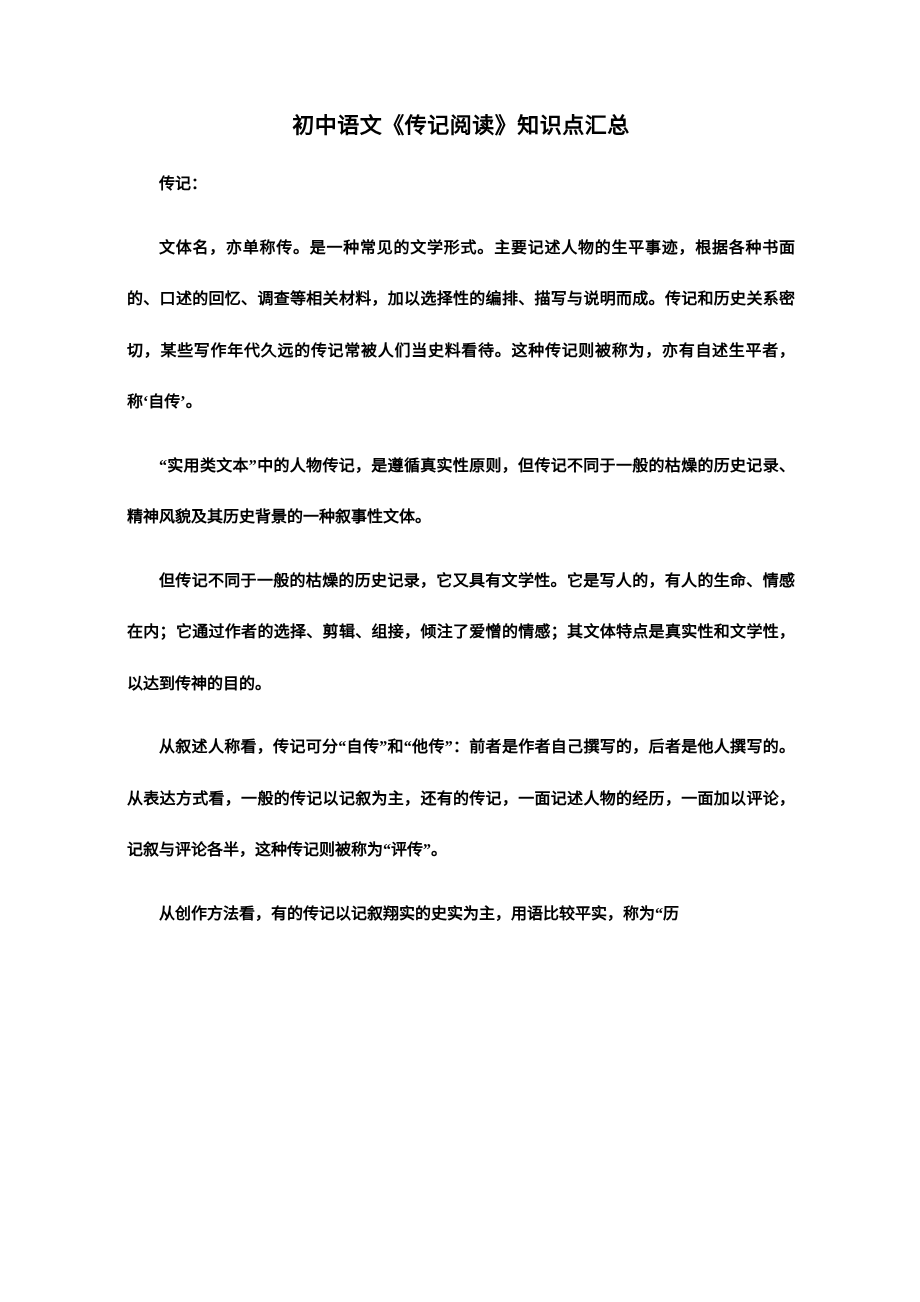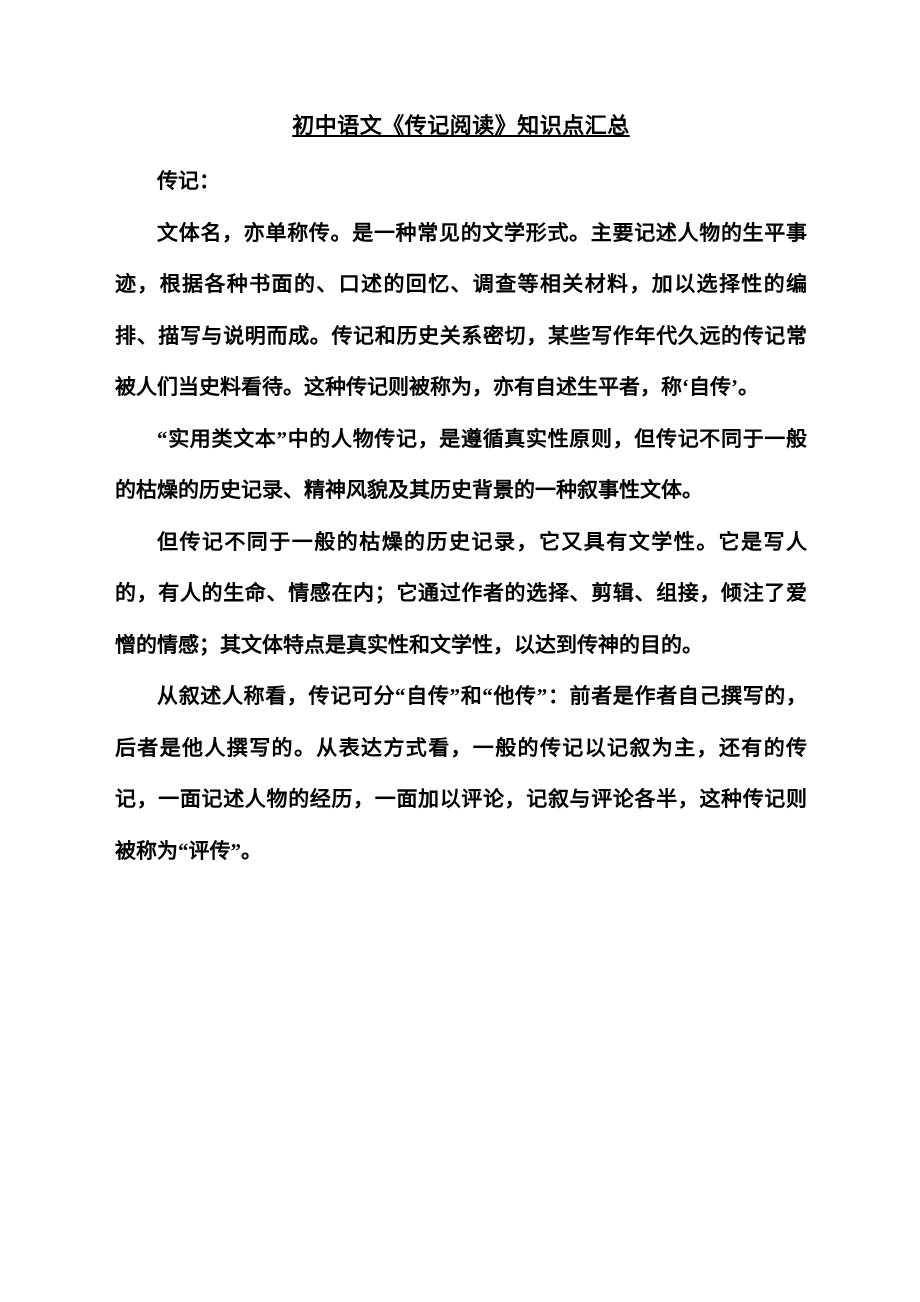--- a/index.html
+++ b/index.html
@@ -21,25 +21,24 @@
   }
   .doc-title {
     margin: 0 0 10px 0;
     text-align: center;
     font-size: 22px;
     font-weight: bold;
     line-height: 40px;
     letter-spacing: 0.5px;
     font-family: "Liberation Sans", "DejaVu Sans", sans-serif;
     color: #000000;
-    text-decoration: underline;
   }
   .doc-body p {
-    margin: 0;
-    font-size: 21px;
+    margin: 12px;
+    font-size: 16px;
     line-height: 51.5px;
     text-align: justify;
     text-justify: inter-ideograph;
     text-indent: 2em;
     font-weight: 600;
     color: #000000;
     word-break: break-all;
   }
 </style>
 </head>
@@ -47,14 +46,15 @@
 
 <div class="page">
   <h1 class="doc-title">初中语文《传记阅读》知识点汇总</h1>
 
   <div class="doc-body">
     <p>传记：</p>
     <p>文体名，亦单称传。是一种常见的文学形式。主要记述人物的生平事迹，根据各种书面的、口述的回忆、调查等相关材料，加以选择性的编排、描写与说明而成。传记和历史关系密切，某些写作年代久远的传记常被人们当史料看待。这种传记则被称为，亦有自述生平者，称‘自传’。</p>
     <p>“实用类文本”中的人物传记，是遵循真实性原则，但传记不同于一般的枯燥的历史记录、精神风貌及其历史背景的一种叙事性文体。</p>
     <p>但传记不同于一般的枯燥的历史记录，它又具有文学性。它是写人的，有人的生命、情感在内；它通过作者的选择、剪辑、组接，倾注了爱憎的情感；其文体特点是真实性和文学性，以达到传神的目的。</p>
     <p>从叙述人称看，传记可分“自传”和“他传”：前者是作者自己撰写的，后者是他人撰写的。从表达方式看，一般的传记以记叙为主，还有的传记，一面记述人物的经历，一面加以评论，记叙与评论各半，这种传记则被称为“评传”。</p>
+    <p>从创作方法看，有的传记以记叙翔实的史实为主，用语比较平实，称为“历</p>
   </div>
 </div>
 
 </body></html>

